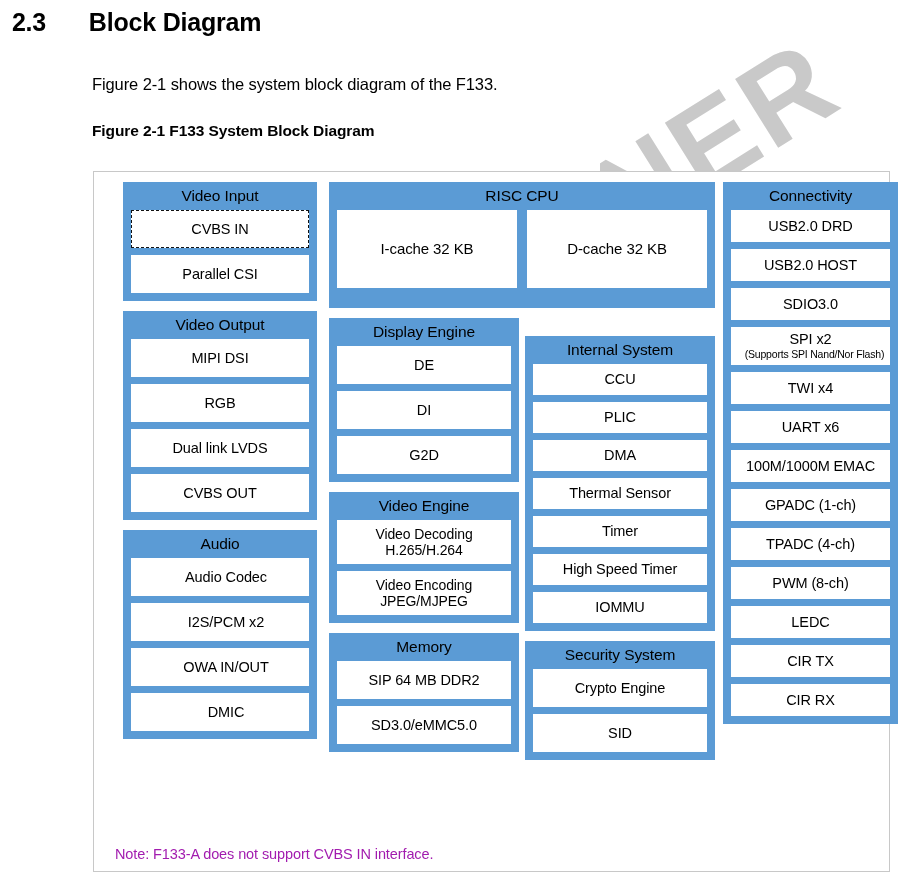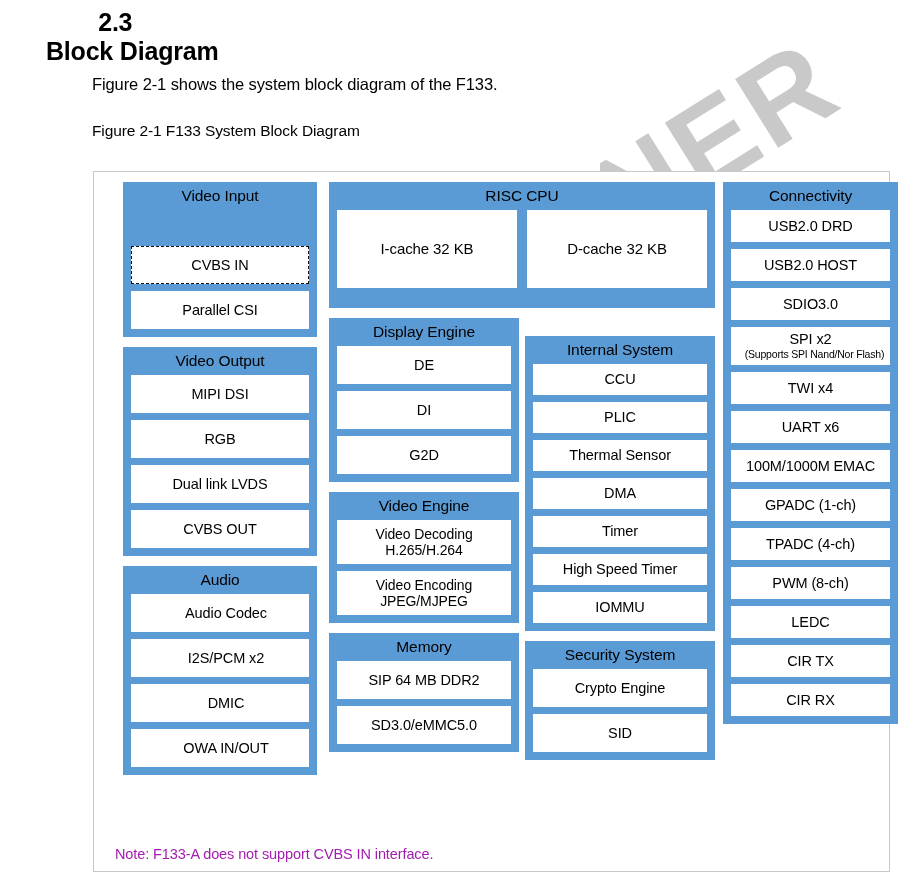--- a/index.html
+++ b/index.html
@@ -15,23 +15,22 @@
     color: #000000;
     overflow: hidden;
   }
 
   
   .heading {
     position: absolute;
     left: 12px;
     top: 8px;
     display: flex;
-    align-items: center;
-    gap: 0;
-    flex-direction: column;
+    align-items: flex-end;
+    gap: 9px;
   }
   .heading .num {
     font-size: 25px;
     font-weight: bold;
     letter-spacing: -0.3px;
   }
   .heading .ttl {
     font-size: 25px;
     font-weight: bold;
     margin-left: 34px;
@@ -42,21 +41,21 @@
     left: 92px;
     top: 75px;
     font-size: 16.5px;
     letter-spacing: -0.1px;
   }
   .figcaption {
     position: absolute;
     left: 92px;
     top: 122px;
     font-size: 15.5px;
-    font-weight: normal;
+    font-weight: bold;
     letter-spacing: -0.1px;
   }
 
   
   .watermark {
     position: absolute;
     left: 600px;
     top: 10px;
     width: 340px;
     height: 180px;
@@ -132,21 +131,21 @@
     box-sizing: border-box;
     margin-bottom: 7px;
     display: flex;
     flex-direction: column;
     align-items: center;
     justify-content: center;
     line-height: 1.15;
     letter-spacing: -0.1px;
   }
   .cell:last-child { margin-bottom: 0; }
-  .cell.dashed { border: 1.6px dashed #111111; margin-top: 36px; }
+  .cell.dashed { border: 1.6px dashed #111111; }
   .cell .sub {
     font-size: 10.5px;
     line-height: 1.1;
     margin-top: 1px;
     letter-spacing: -0.2px;
     padding-left: 8px;
   }
   .cell .l2 { display: block; }
 
   
@@ -229,22 +228,22 @@
         <div class="cell">MIPI DSI</div>
         <div class="cell">RGB</div>
         <div class="cell">Dual link LVDS</div>
         <div class="cell">CVBS OUT</div>
       </div>
 
       <div class="group grp-audio">
         <div class="group-title">Audio</div>
         <div class="cell">Audio Codec</div>
         <div class="cell">I2S/PCM x2</div>
+        <div class="cell">OWA IN/OUT</div>
         <div class="cell">DMIC</div>
-        <div class="cell">OWA IN/OUT</div>
       </div>
 
     </div>
 
     <div class="col col-mid">
 
       <div class="group grp-risc">
         <div class="group-title">RISC CPU</div>
         <div class="risc-row">
           <div class="cell">I-cache 32 KB</div>
@@ -280,22 +279,22 @@
     </div>
 
     <div class="col col-mid2">
 
       <div style="height:154px;"></div>
 
       <div class="group grp-internal">
         <div class="group-title">Internal System</div>
         <div class="cell">CCU</div>
         <div class="cell">PLIC</div>
+        <div class="cell">DMA</div>
         <div class="cell">Thermal Sensor</div>
-        <div class="cell">DMA</div>
         <div class="cell">Timer</div>
         <div class="cell">High Speed Timer</div>
         <div class="cell">IOMMU</div>
       </div>
 
       <div class="group grp-security">
         <div class="group-title">Security System</div>
         <div class="cell">Crypto Engine</div>
         <div class="cell">SID</div>
       </div>

